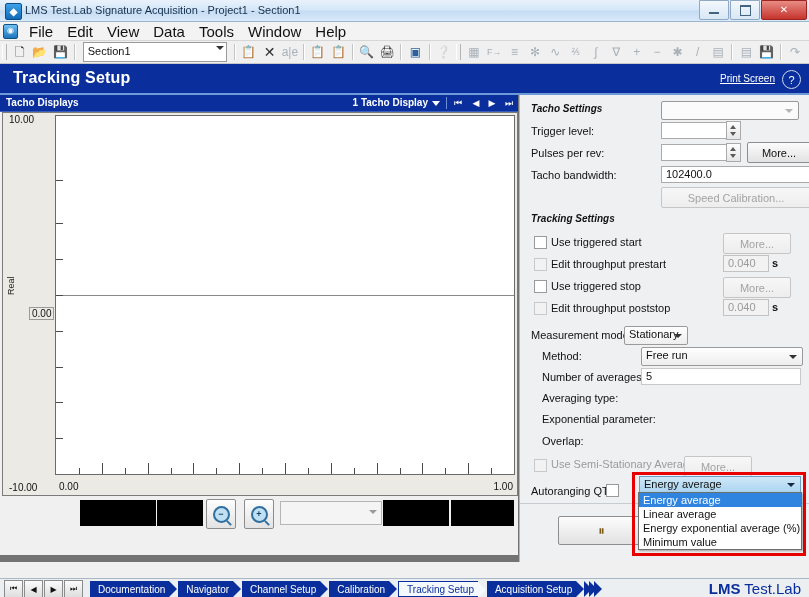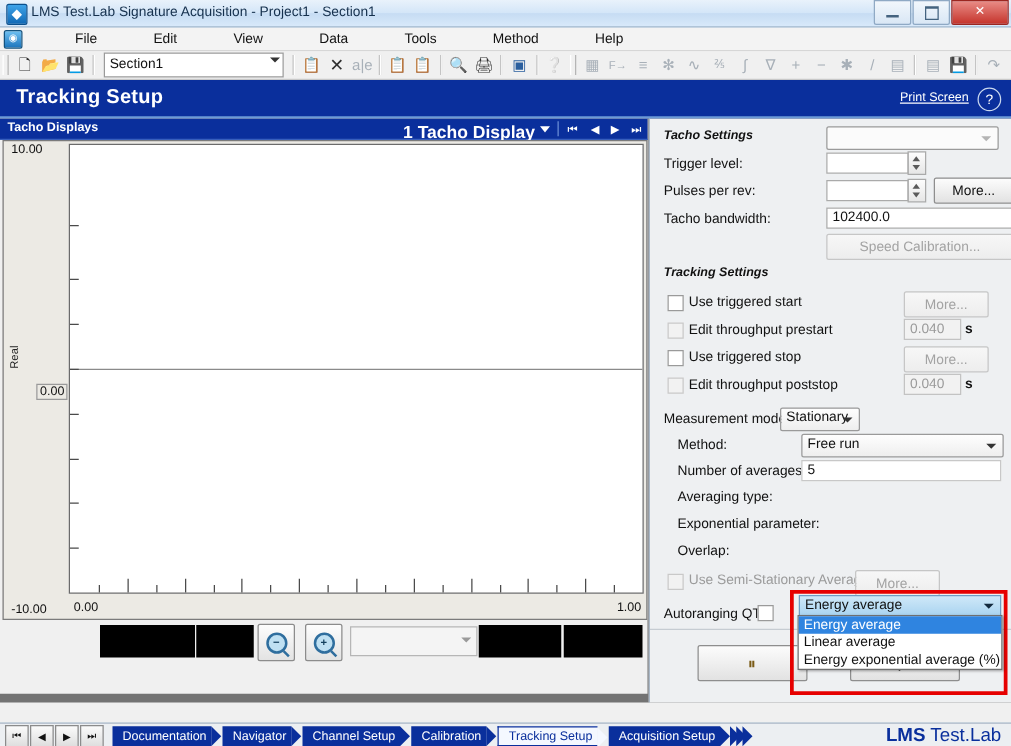--- a/index.html
+++ b/index.html
@@ -75,21 +75,21 @@
     height:18px;background:#f3f3f3;border-bottom:1px solid #d6d6d6;
     display:flex;align-items:center;padding-left:3px;
   }
   .menubar .mico{
     width:13px;height:13px;margin-right:4px;border-radius:2px;
     background:linear-gradient(#6fc0f2,#1c76bd);
     border:1px solid #14537f;
     display:flex;align-items:center;justify-content:center;
     color:#fff;font-size:8px;line-height:1;
   }
-  .menu-item{padding:1px 7px;font-size:11px;color:#111;margin-left:31px;}
+  .menu-item{padding:1px 7px;font-size:15px;color:#111;}
 
   
   .toolbar{
     height:22px;background:#f0f0f0;border-bottom:1px solid #c8c8c8;
     display:flex;align-items:center;
   }
   .grip{width:3px;height:16px;margin:0 3px 0 2px;
     border-left:1px solid #fff;border-right:1px solid #b5b5b5;}
   .tbi{
     width:20px;height:19px;margin:0 1px;
@@ -135,21 +135,21 @@
   
   .leftpane{
     position:absolute;left:0;top:0;width:518px;height:460px;
     background:#f0f0f0;
   }
   .chartbar{
     height:16px;background:#0a2f9c;color:#fff;position:relative;
     border-bottom:1px solid #385fbd;
   }
   .chartbar .ctitle{position:absolute;left:6px;top:2px;font-size:10px;font-weight:bold;}
-  .chartbar .csel{position:absolute;right:90px;top:2px;font-size:14px;font-weight:bold;}
+  .chartbar .csel{position:absolute;right:90px;top:2px;font-size:10px;font-weight:bold;}
   .chartbar .cselarrow{
     position:absolute;right:78px;top:6px;width:0;height:0;
     border-left:4px solid transparent;border-right:4px solid transparent;
     border-top:5px solid #fff;
   }
   .chartbar .cdiv{position:absolute;right:71px;top:2px;width:1px;height:12px;background:#6b8ed6;}
   .navb{
     position:absolute;top:1px;width:16px;height:14px;
     display:flex;align-items:center;justify-content:center;
     color:#fff;font-size:9px;
@@ -372,21 +372,21 @@
       </div>
     </div>
 
     <div class="menubar">
       <div class="mico">◉</div>
       <div class="menu-item">File</div>
       <div class="menu-item">Edit</div>
       <div class="menu-item">View</div>
       <div class="menu-item">Data</div>
       <div class="menu-item">Tools</div>
-      <div class="menu-item">Method</div>
+      <div class="menu-item">Window</div>
       <div class="menu-item">Help</div>
     </div>
 
     <div class="toolbar">
       <div class="grip"></div>
       <div class="tbi">🗋</div>
       <div class="tbi" style="color:#b8860b">📂</div>
       <div class="tbi">💾</div>
       <div class="tsep"></div>
       <div class="sectcombo">
@@ -608,20 +608,21 @@
       </div>
 
       <div class="openCombo">
         <span>Energy average</span>
         <div class="arrow"></div>
       </div>
       <div class="droplist">
         <div class="dopt sel">Energy average</div>
         <div class="dopt">Linear average</div>
         <div class="dopt">Energy exponential average (%)</div>
+        <div class="dopt">Minimum value</div>
       </div>
       <div class="redbox"></div>
 
     </div>
   </div>
 
   <div class="navwrap">
     <div class="navbar">
       <div class="arrbtn">⏮</div>
       <div class="arrbtn">◀</div>

